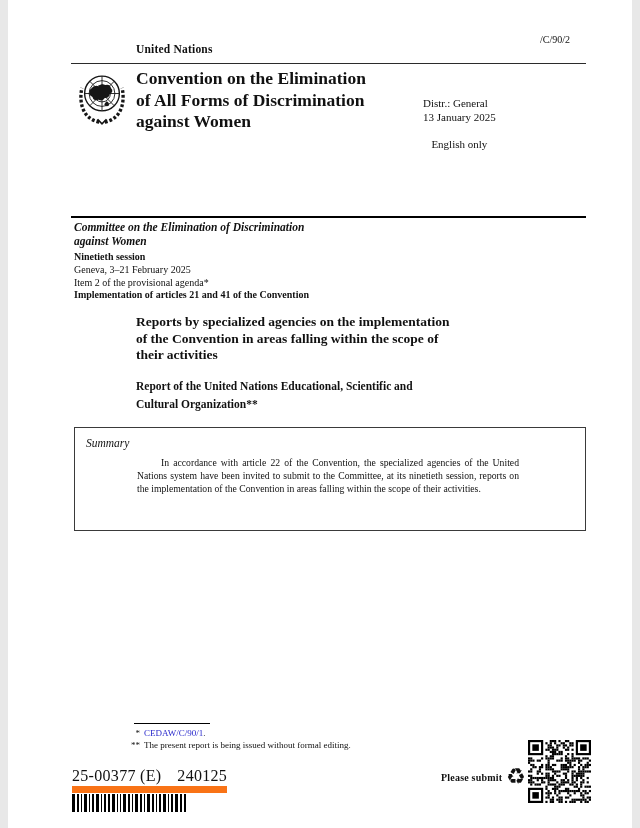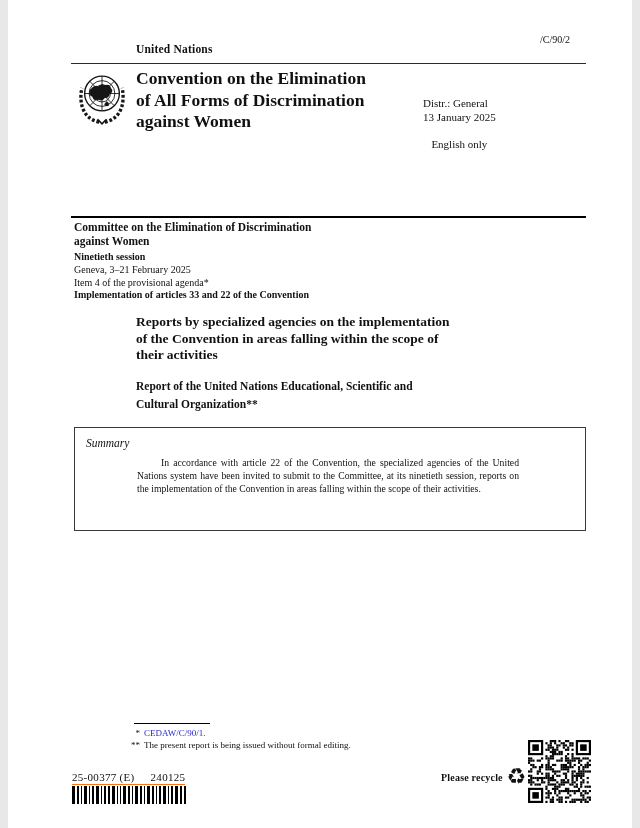--- a/index.html
+++ b/index.html
@@ -28,21 +28,21 @@
   .doc-title {
     left: 128px; top: 68px; width: 300px;
     font-size: 17.5px; font-weight: bold; line-height: 21.5px;
     white-space: pre-line;
   }
   .distr-block { left: 415px; top: 80px; font-size: 11px; line-height: 14px; margin-top: 16px; }
   .distr-block .lang { margin-top: 13px; text-align: center; }
 
   
   .committee { left: 66px; top: 221px; }
-  .committee .c-big { font-size: 11.5px; font-weight: bold; line-height: 13.5px; }
+  .committee .c-big { font-size: 11.5px; font-weight: bold; line-height: 13.5px; font-style: italic; }
   .committee .c-small { font-size: 10px; line-height: 12.8px; }
   .committee .c-bold { font-weight: bold; }
   .committee .gap { height: 3px; }
 
   
   .report-heading {
     left: 128px; top: 314px; width: 400px;
     font-size: 13.5px; font-weight: bold; line-height: 16.5px;
     white-space: pre-line;
   }
@@ -66,21 +66,21 @@
 
   
   .fn-rule { left: 126px; top: 723px; width: 76px; height: 1px; background: #000; }
   .footnotes { left: 108px; top: 727px; font-size: 9px; line-height: 12px; }
   .fn-row { display: flex; }
   .fn-marker { width: 28px; text-align: right; padding-right: 4px; }
   .fn-link { text-decoration: none; }
 
   
   .job-block { left: 64px; top: 767px; }
-  .job-line { font-size: 11px; letter-spacing: .3px; padding-bottom: 1px; border-bottom: 1px solid #f97316; display: inline-block; }
+  .job-line { font-size: 16px; letter-spacing: .3px; padding-bottom: 1px; border-bottom: 7px solid #f97316; display: inline-block; }
   .job-line .code { margin-left: 16px; }
   .barcode { display: block; margin-top: 1px; }
 
   .recycle-block { left: 433px; top: 766px; display: flex; align-items: center; }
   .recycle-label { font-size: 10px; font-weight: bold; letter-spacing: .2px; }
   .recycle-glyph { font-family: "DejaVu Sans", sans-serif; font-size: 22px; line-height: 22px; margin-left: 4px; color: #111; }
 
   .qr { left: 520px; top: 740px; width: 63px; height: 63px; }
 </style>
 </head>
@@ -124,22 +124,22 @@
   </div>
 
   <div class="abs rule-thick"></div>
 
   <div class="abs committee">
     <div class="c-big">Committee on the Elimination of Discrimination</div>
     <div class="c-big">against Women</div>
     <div class="gap"></div>
     <div class="c-small c-bold">Ninetieth session</div>
     <div class="c-small">Geneva, 3–21 February 2025</div>
-    <div class="c-small">Item 4 of the provisional agenda*</div>
-    <div class="c-small c-bold">Implementation of articles 33 and 22 of the Convention</div>
+    <div class="c-small">Item 2 of the provisional agenda*</div>
+    <div class="c-small c-bold">Implementation of articles 21 and 41 of the Convention</div>
   </div>
 
   <div class="abs report-heading">Reports by specialized agencies on the implementation
 of the Convention in areas falling within the scope of
 their activities</div>
   <div class="abs report-subheading">Report of the United Nations Educational, Scientific and
 Cultural Organization**</div>
 
   <div class="abs summary-box">
     <div class="summary-label">Summary</div>
@@ -191,21 +191,21 @@
         <rect x="96" y="0" width="1" height="18"></rect>
           <rect x="99" y="0" width="2" height="18"></rect>
           <rect x="103" y="0" width="3" height="18"></rect>
         <rect x="108" y="0" width="2" height="18"></rect>
           <rect x="112" y="0" width="2" height="18"></rect>
       </g>
     </svg>
   </div>
 
   <div class="abs recycle-block">
-    <span class="recycle-label">Please recycle</span>
+    <span class="recycle-label">Please submit</span>
     <span class="recycle-glyph">♻</span>
   </div>
 
   <div class="abs qr">
     <svg id="qrsvg" width="63" height="63" viewBox="0 0 29 29">
         <rect x="10" y="0" width="1" height="1" fill="#000"></rect>
         <rect x="11" y="0" width="1" height="1" fill="#000"></rect>
         <rect x="12" y="0" width="1" height="1" fill="#000"></rect>
         <rect x="14" y="0" width="1" height="1" fill="#000"></rect>
         <rect x="17" y="0" width="1" height="1" fill="#000"></rect>

